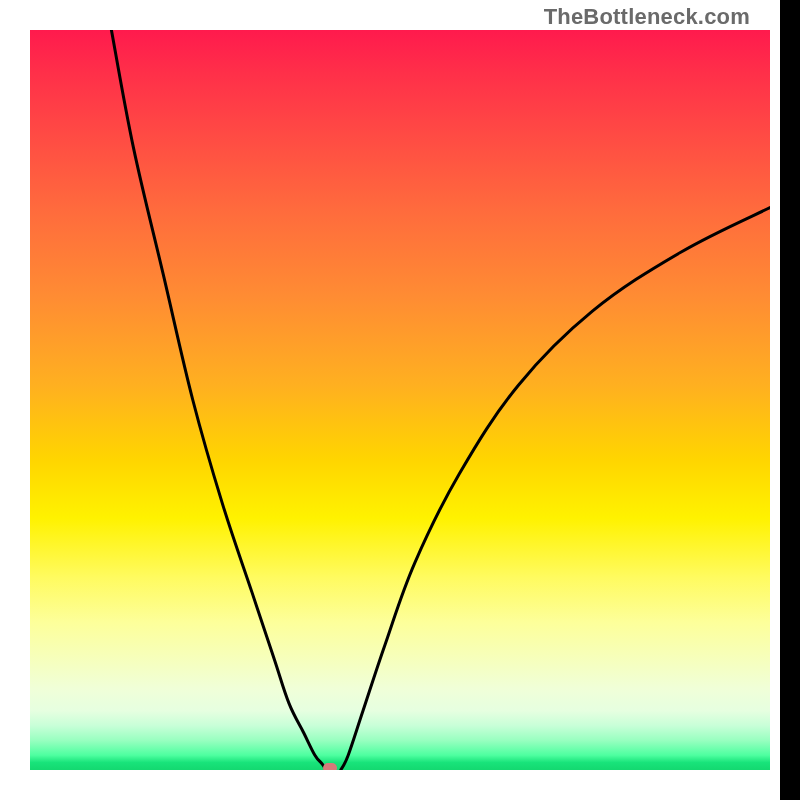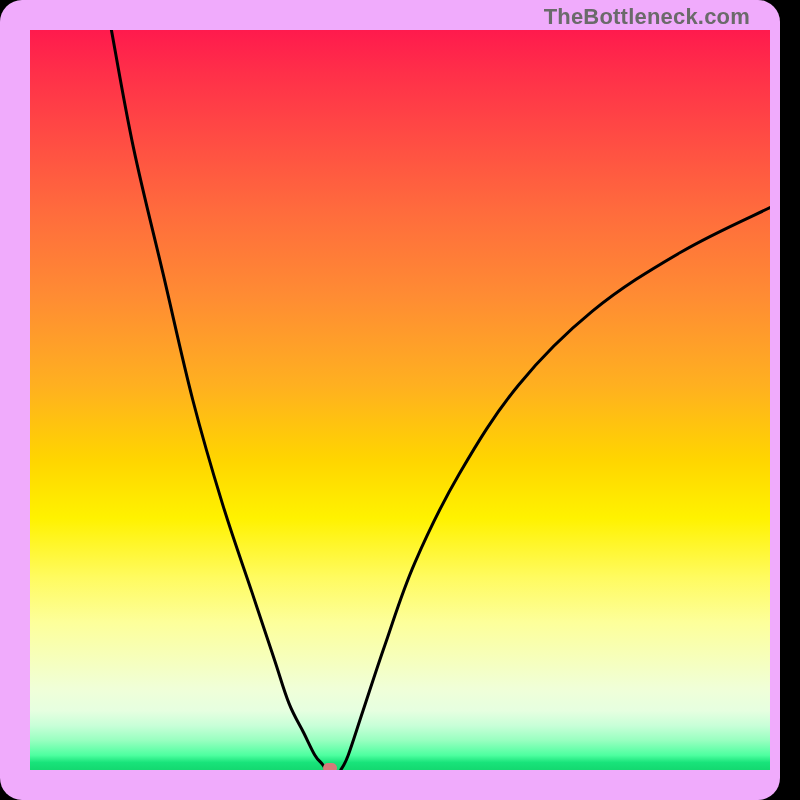--- a/index.html
+++ b/index.html
@@ -8,22 +8,21 @@
     width: 800px;
     height: 800px;
     background: #000;
     overflow: hidden;
     font-family: Arial, Helvetica, sans-serif;
   }
   .frame {
     position: absolute;
     top: 0; left: 0;
     width: 780px; height: 800px;
-    background: #f0abfc;
-    border-radius: 22px;
+    background: #ffffff;
   }
   .plot-area {
     position: absolute;
     top: 30px;
     left: 30px;
     width: 740px;
     height: 740px;
     overflow: hidden;
   }
   .gradient {

